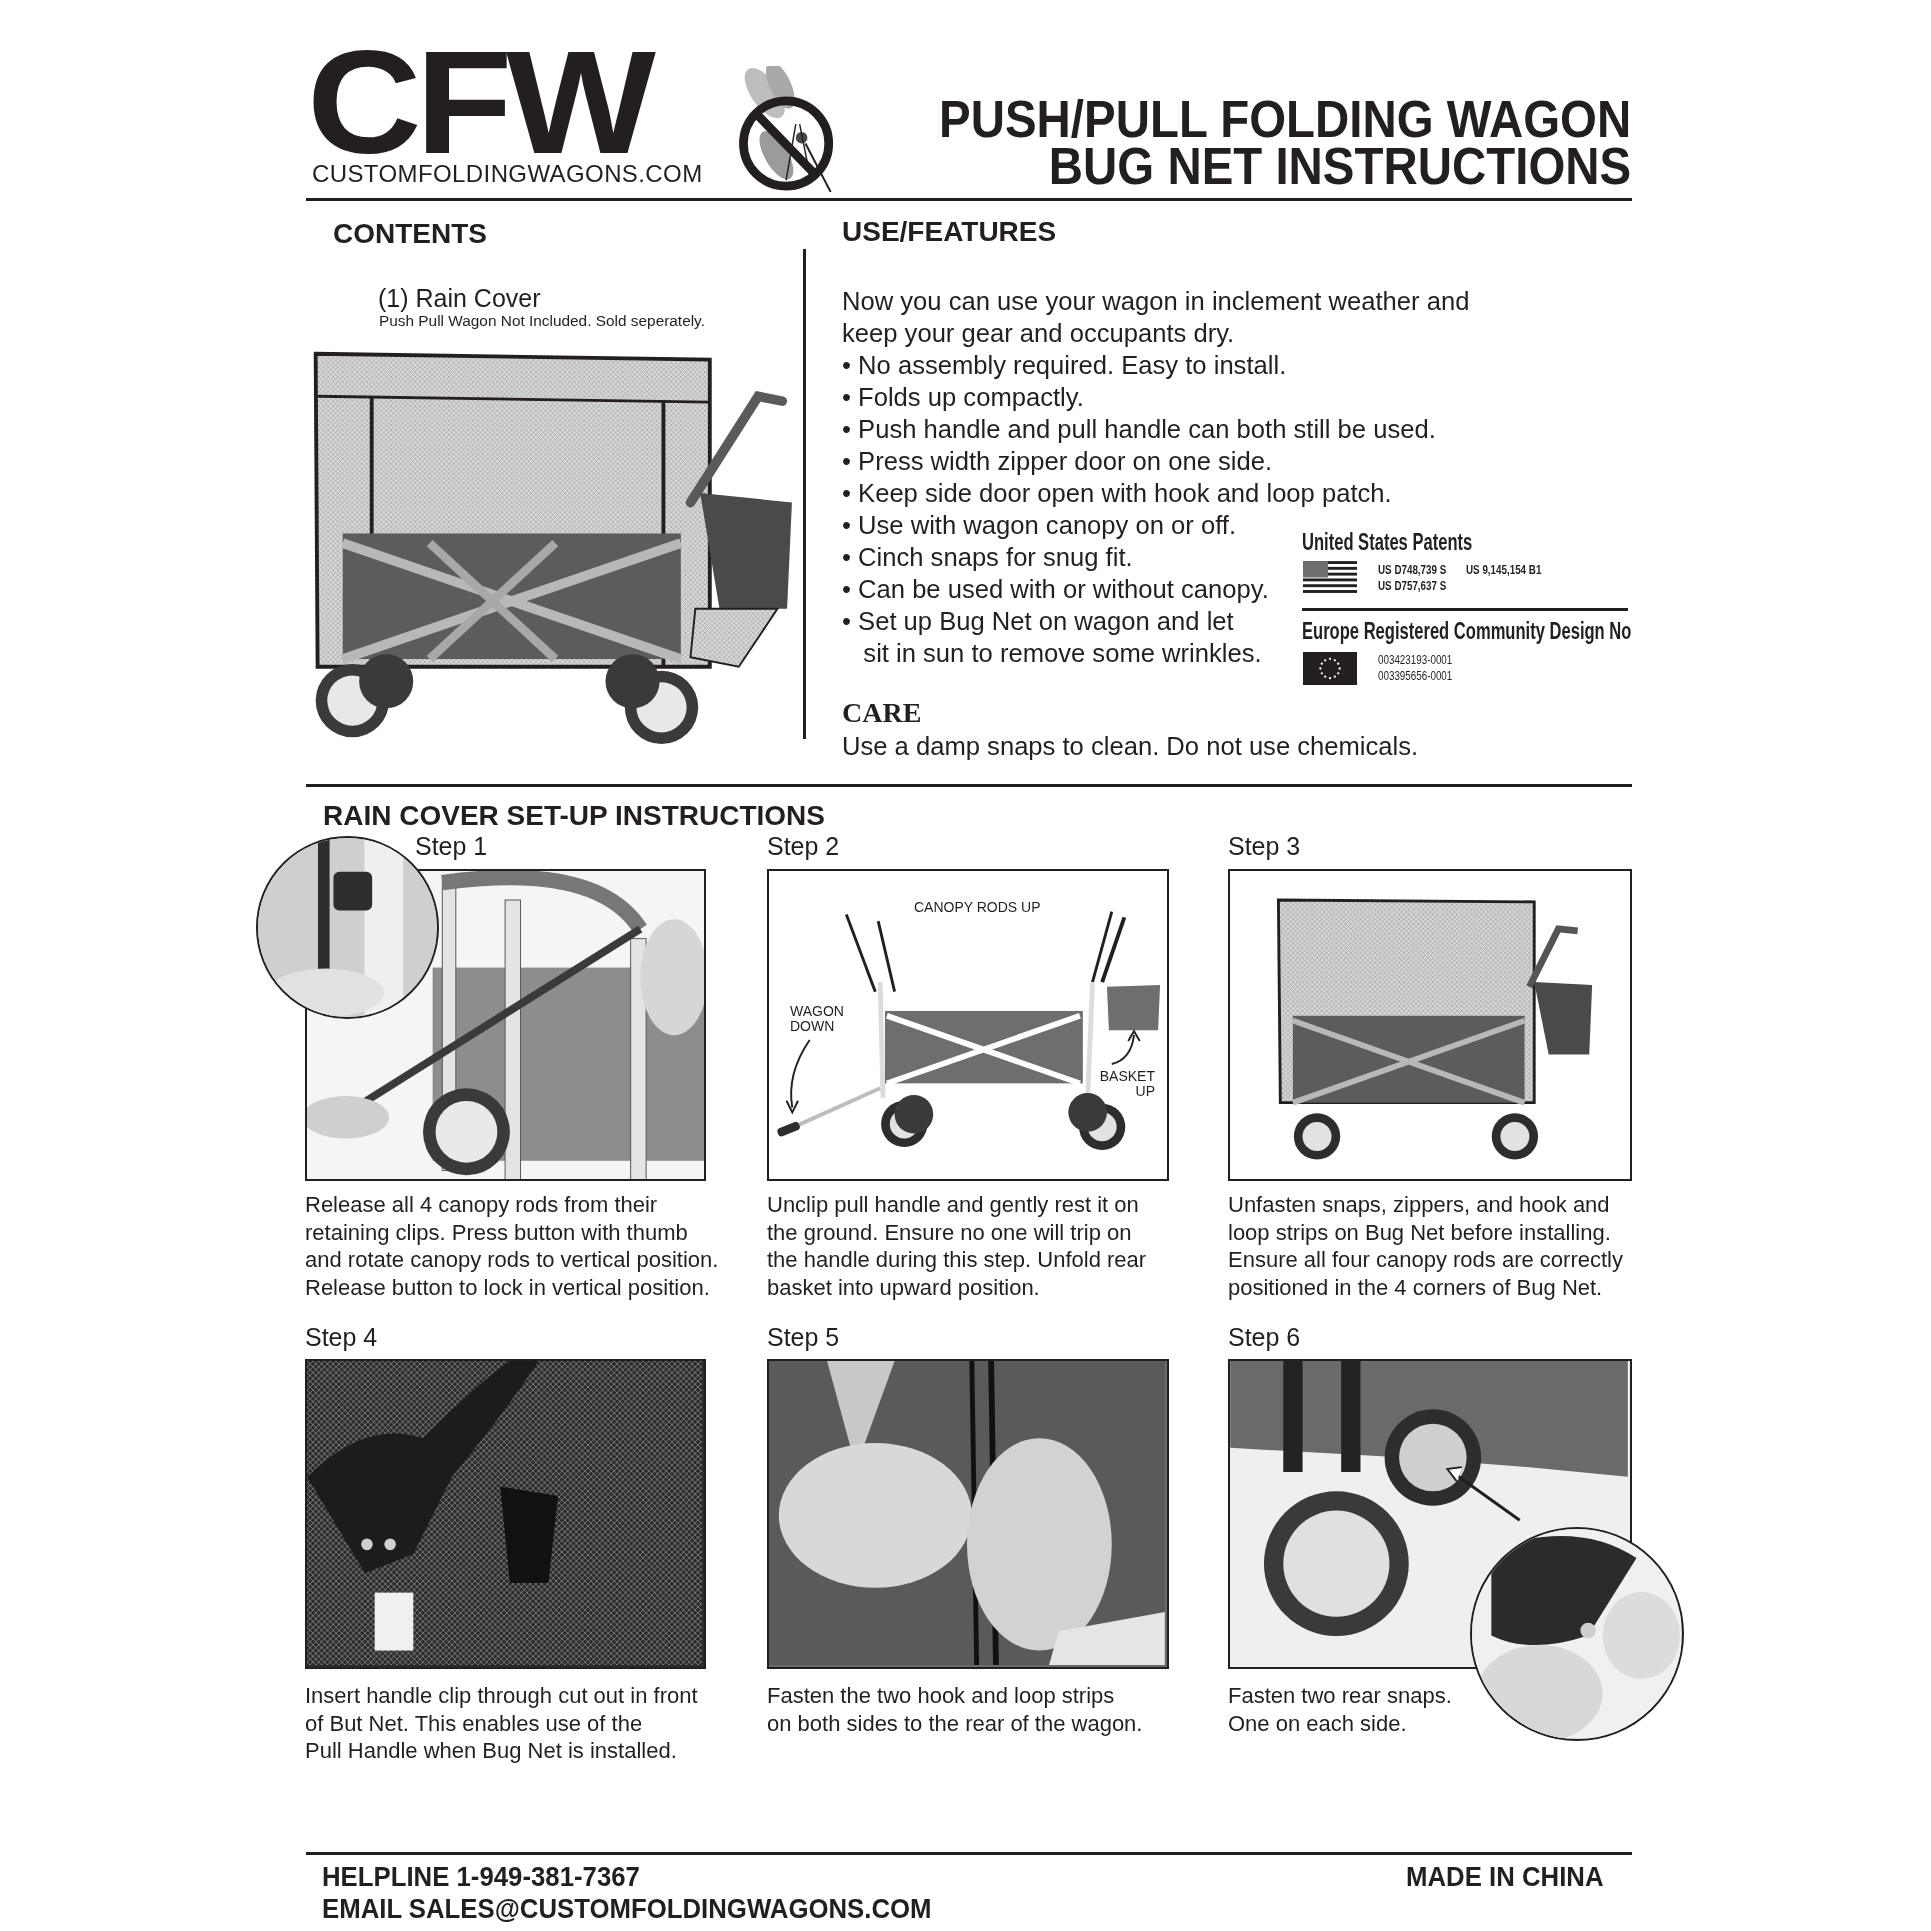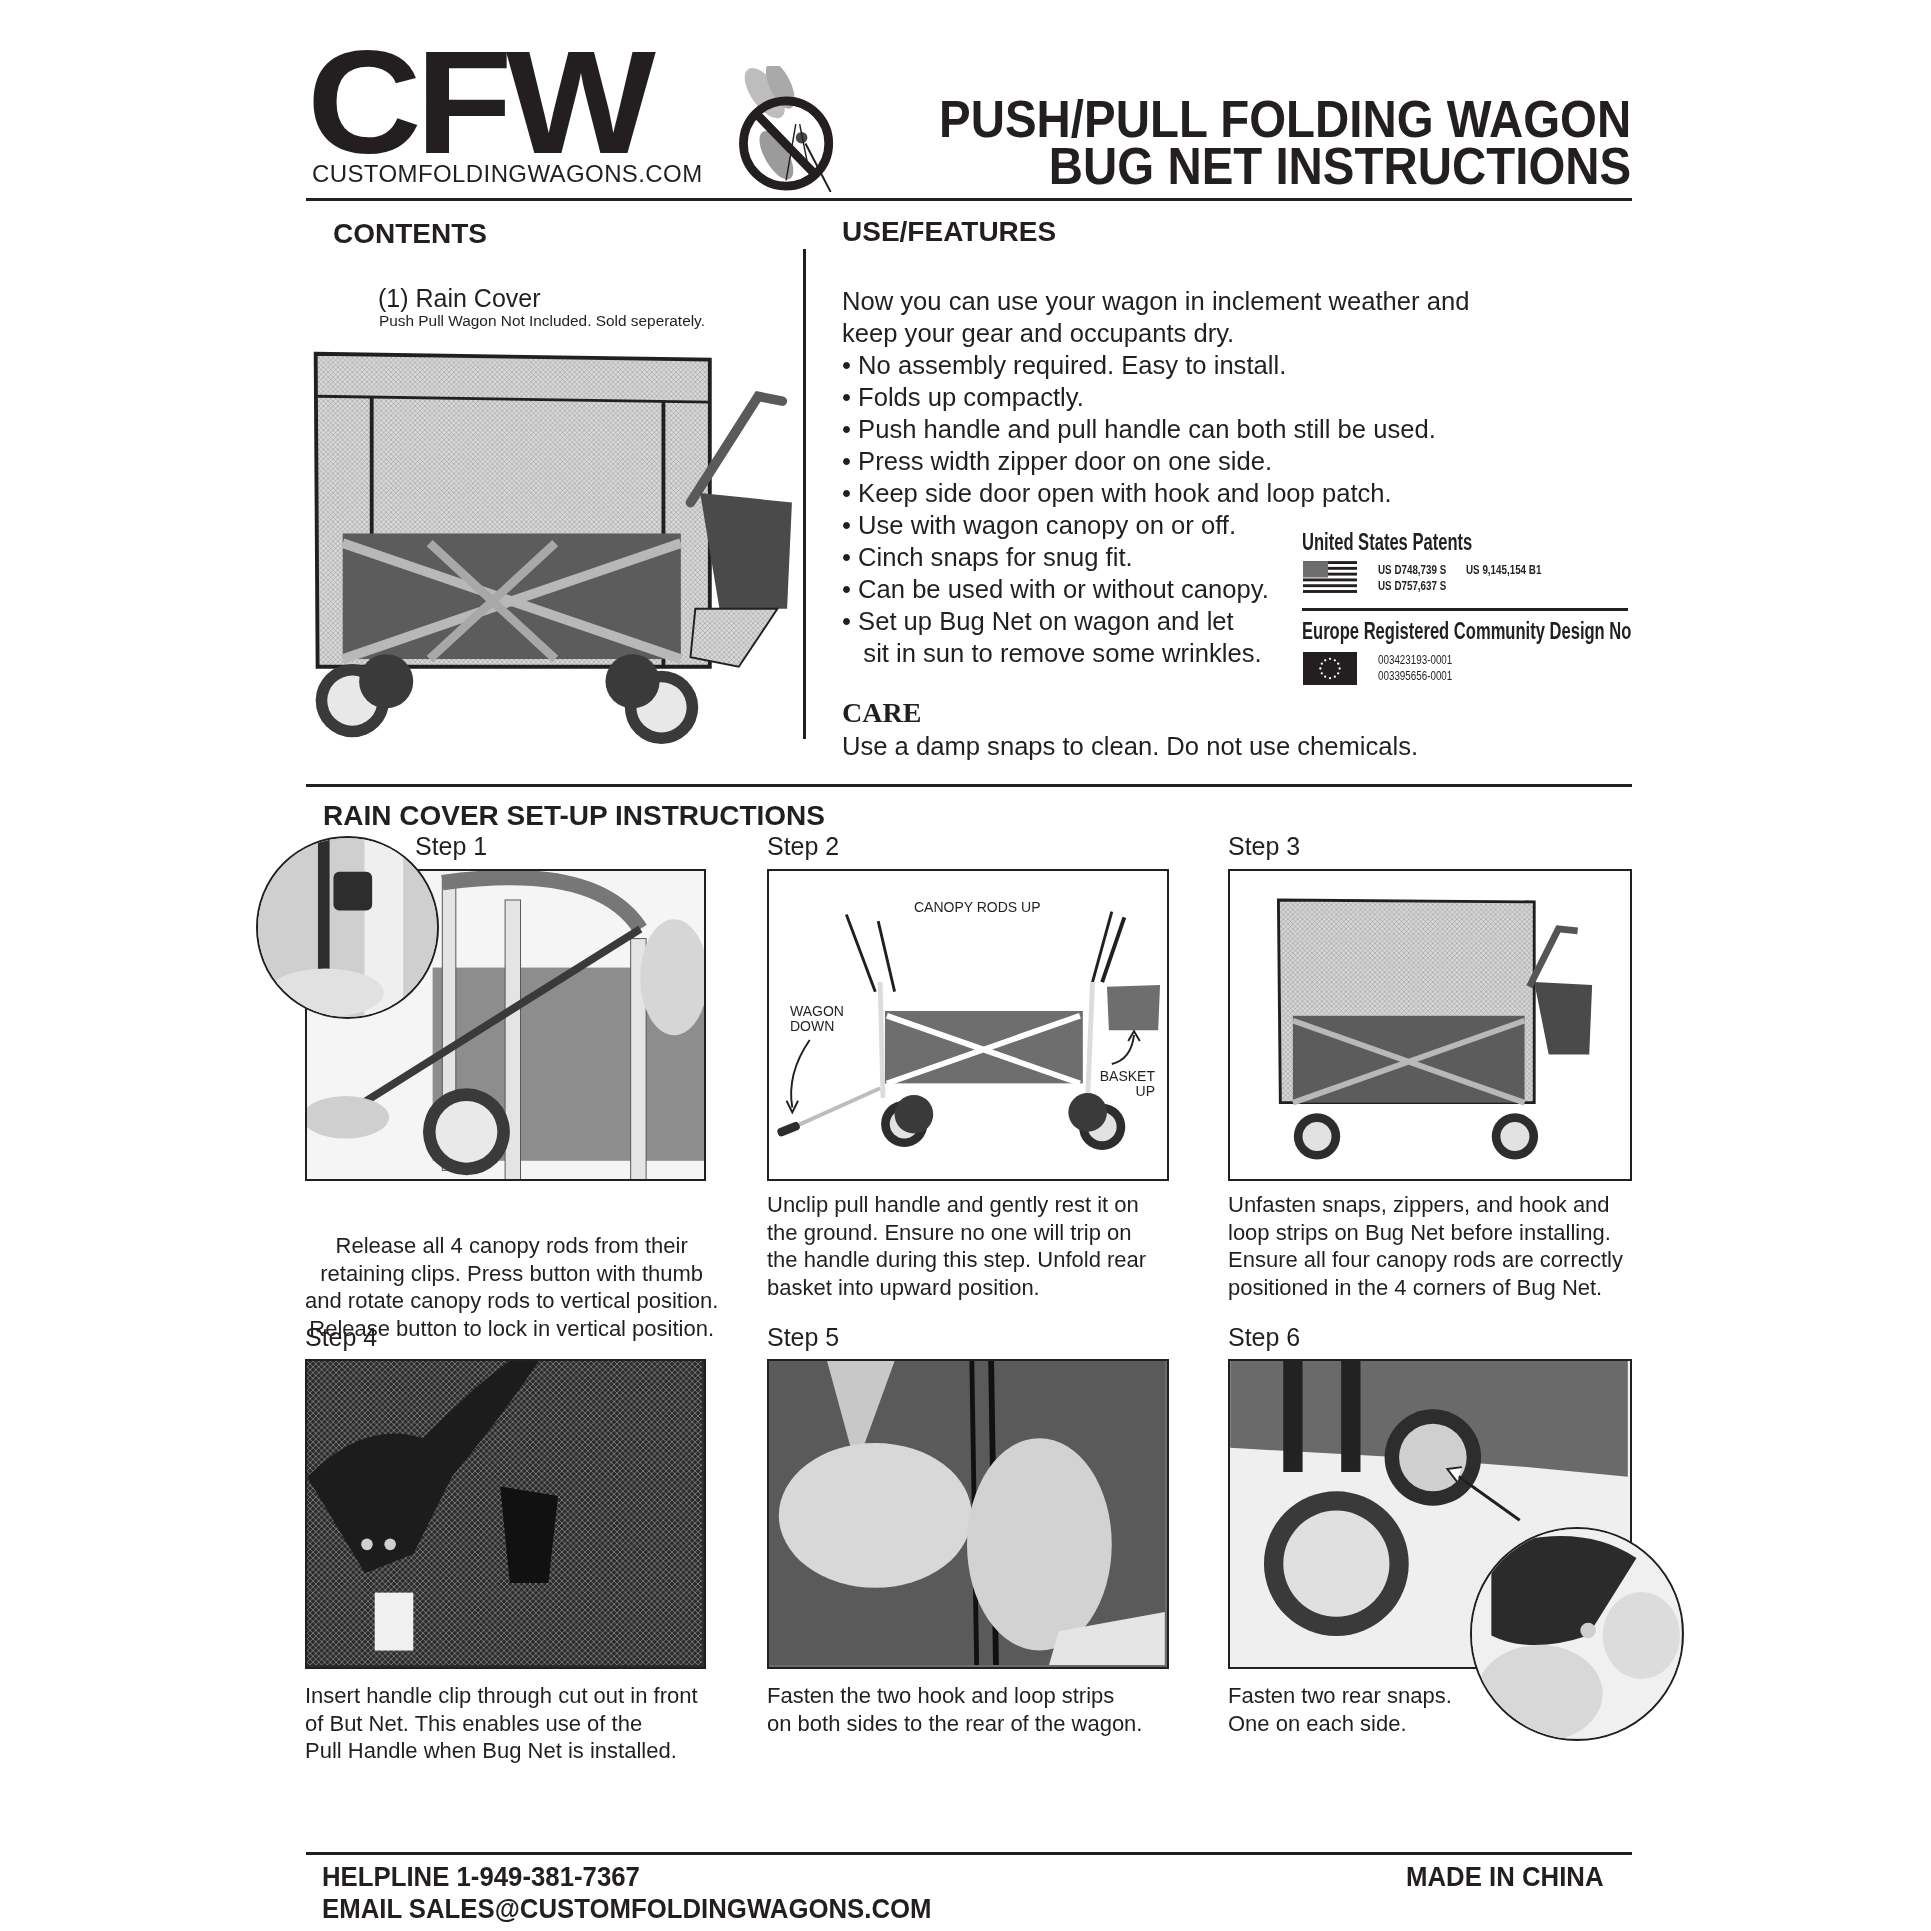--- a/index.html
+++ b/index.html
@@ -178,21 +178,21 @@
 </div>
 <div class="magnifier" style="left:256px;top:836px;width:183px;height:183px;">
   <svg width="178" height="178" viewBox="0 0 184 184">
     <rect width="184" height="184" fill="#cfcfcf"></rect>
     <rect x="110" y="0" width="40" height="184" fill="#efefef"></rect>
     <rect x="62" y="0" width="12" height="150" fill="#2d2d2d"></rect>
     <rect x="78" y="35" width="40" height="40" rx="6" fill="#2d2d2d"></rect>
     <ellipse cx="70" cy="160" rx="60" ry="25" fill="#e1e1e1"></ellipse>
   </svg>
 </div>
-<div class="abs caption" style="left:305px;top:1232px;text-align:center;">
+<div class="abs caption" style="left:305px;top:1191px;">
   <div>Release all 4 canopy rods from their</div>
   <div>retaining clips. Press button with thumb</div>
   <div>and rotate canopy rods to vertical position.</div>
   <div>Release button to lock in vertical position.</div>
 </div>
 
 <div class="abs step-label" style="left:767px;top:832px;">Step 2</div>
 <div class="step-frame" style="left:767px;top:869px;width:402px;height:312px;background:#ffffff;">
   <svg width="396" height="306" viewBox="0 0 410 317" style="position:absolute;left:0;top:0;">
 

